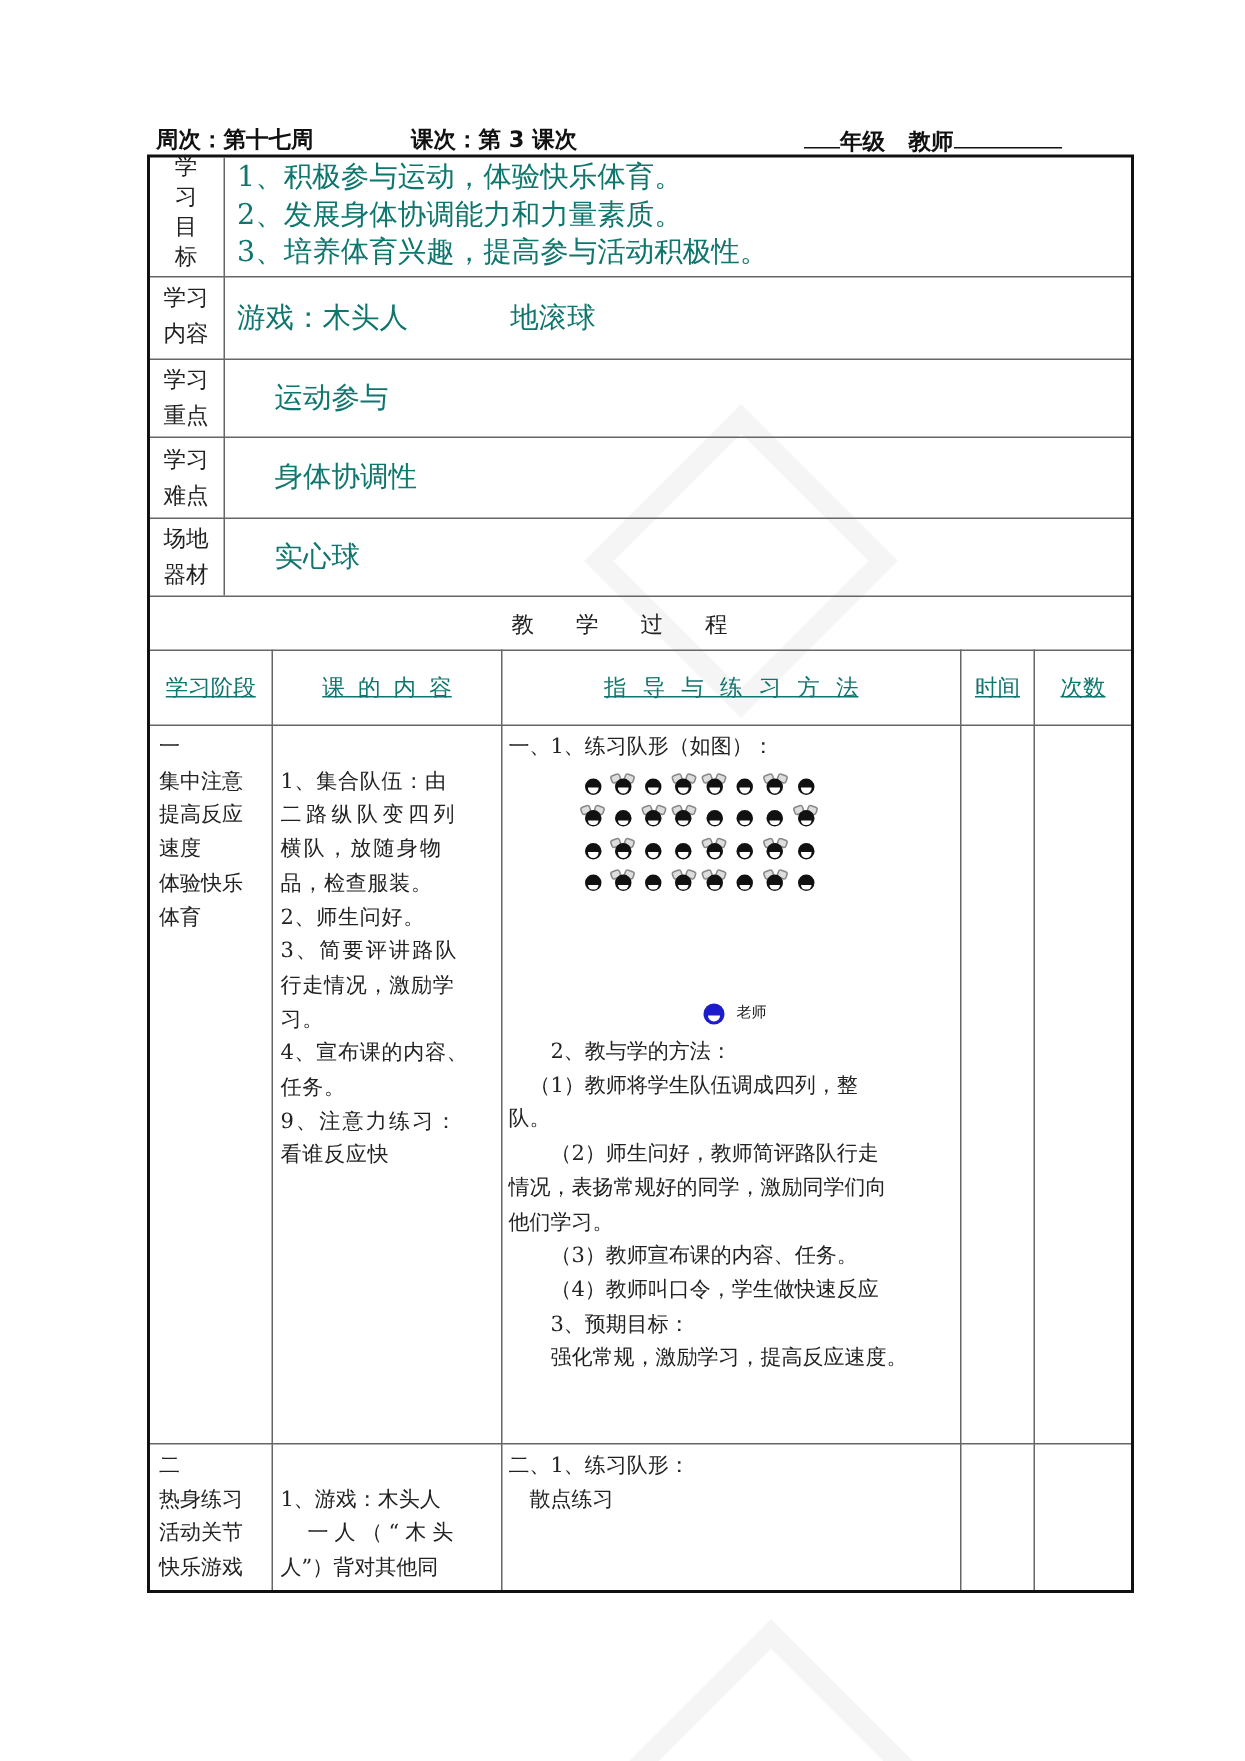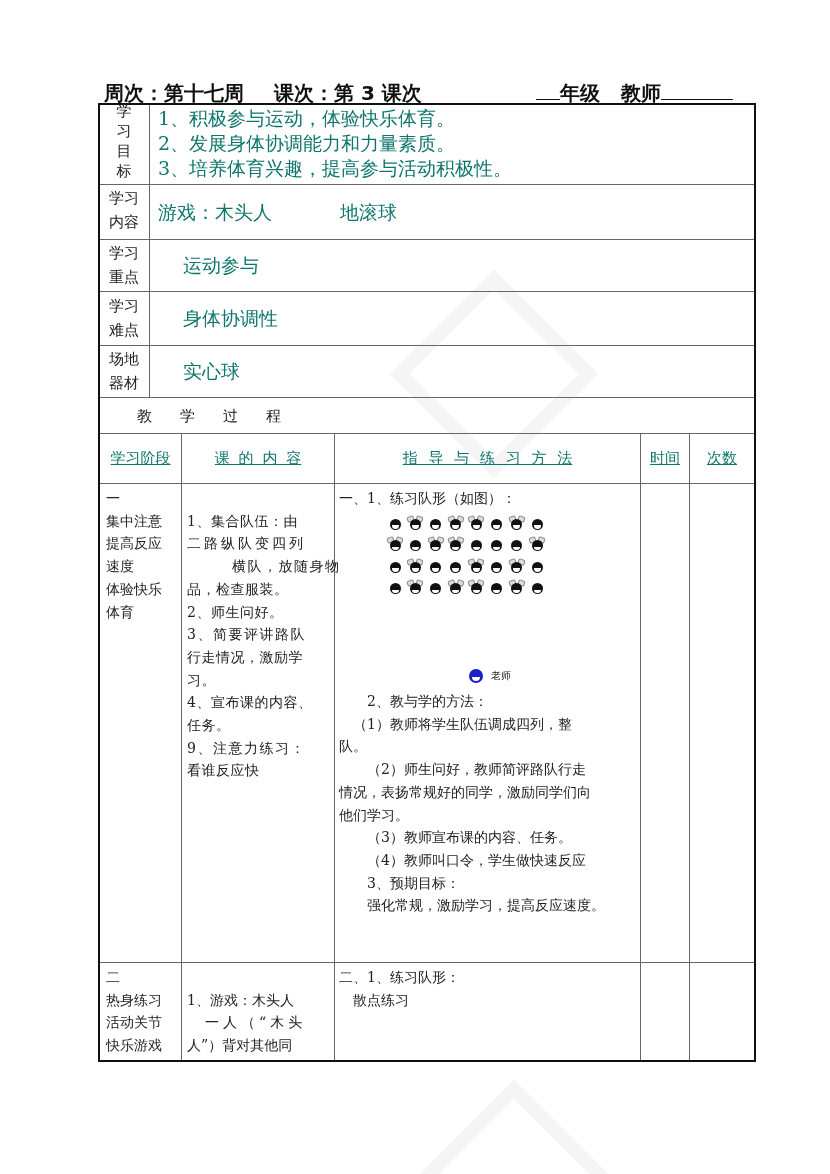--- a/index.html
+++ b/index.html
@@ -4,41 +4,41 @@
 <style>
   html, body { margin: 0; padding: 0; background: #ffffff; }
   body {
     width: 830px; height: 1174px; position: relative; overflow: hidden;
     font-family: "DejaVu Serif", "Liberation Serif", serif;
     color: #1a1a1a;
   }
   .header {
     position: absolute; left: 104px; top: 82px; width: 660px; height: 22px;
     font-family: "DejaVu Sans", "Liberation Sans", sans-serif;
-    font-weight: bold; font-size: 20px; line-height: 22px; color: #111;
+    font-weight: bold; font-size: 15px; line-height: 22px; color: #111;
   }
   .header .week { position: absolute; left: 0; }
   .header .lesson { position: absolute; left: 170px; }
   .header .grade { position: absolute; left: 432px; }
   .header .blank { display: inline-block; border-bottom: 1.5px solid #111; height: 16px; vertical-align: baseline; }
   .header .b1 { width: 24px; }
   .header .b2 { width: 72px; }
 
   
   .tbl { position: absolute; left: 98px; top: 103px; width: 658px; height: 959px;
          border: 2px solid #111; box-sizing: border-box; }
   .hl { position: absolute; height: 0; border-top: 1px solid #666; }
   .vl { position: absolute; width: 0; border-left: 1px solid #666; }
 
   .cell { position: absolute; font-size: 19px; line-height: 22px; color: #0f766e; }
   .lbl { position: absolute; left: 100px; width: 48px; text-align: center; font-size: 15px; line-height: 24px; color: #222; }
   .lbl-vert { line-height: 22px; }
 
   .sec-title { position: absolute; left: 100px; width: 654px; top: 400px; height: 32px;
-               text-align: left; font-size: 15px; line-height: 32px; letter-spacing: 28px; color: #222; margin-left: 37px; }
+               text-align: center; font-size: 15px; line-height: 32px; letter-spacing: 28px; color: #222; }
   .th { position: absolute; top: 434px; height: 48px; line-height: 48px; text-align: center; font-size: 15px; color: #0f766e; text-decoration: underline; }
 
   .col-text { position: absolute; font-size: 14px; line-height: 22.7px; color: #222; }
   .col-text div { white-space: nowrap; }
 
   .formation { position: absolute; left: 388px; top: 513px; }
   .frow { display: flex; gap: 6.3px; height: 21.5px; align-items: center; }
   .kid { width: 14px; height: 14px; position: relative; }
   .kid .head { position: absolute; left: 1.5px; top: 2px; width: 11px; height: 11px; border-radius: 50%; background: #111; overflow: hidden; }
   .kid .head::after { content: ""; position: absolute; left: 2px; bottom: 1px; width: 7px; height: 3.5px; background: #fff; border-radius: 0 0 4px 4px; }
@@ -138,21 +138,21 @@
   <div>提高反应</div>
   <div>速度</div>
   <div>体验快乐</div>
   <div>体育</div>
 </div>
 
 <div class="col-text" style="left:187px; top:487px; letter-spacing:0.5px;">
   <div style="height:22.7px;"></div>
   <div>1、集合队伍：由</div>
   <div style="letter-spacing:3px;">二路纵队变四列</div>
-  <div style="letter-spacing:1.5px;margin-left:45px;">横队，放随身物</div>
+  <div style="letter-spacing:1.5px;">横队，放随身物</div>
   <div>品，检查服装。</div>
   <div>2、师生问好。</div>
   <div style="letter-spacing:1.5px;">3、简要评讲路队</div>
   <div>行走情况，激励学</div>
   <div>习。</div>
   <div>4、宣布课的内容、</div>
   <div>任务。</div>
   <div style="letter-spacing:1.5px;">9、注意力练习：</div>
   <div>看谁反应快</div>
 </div>

